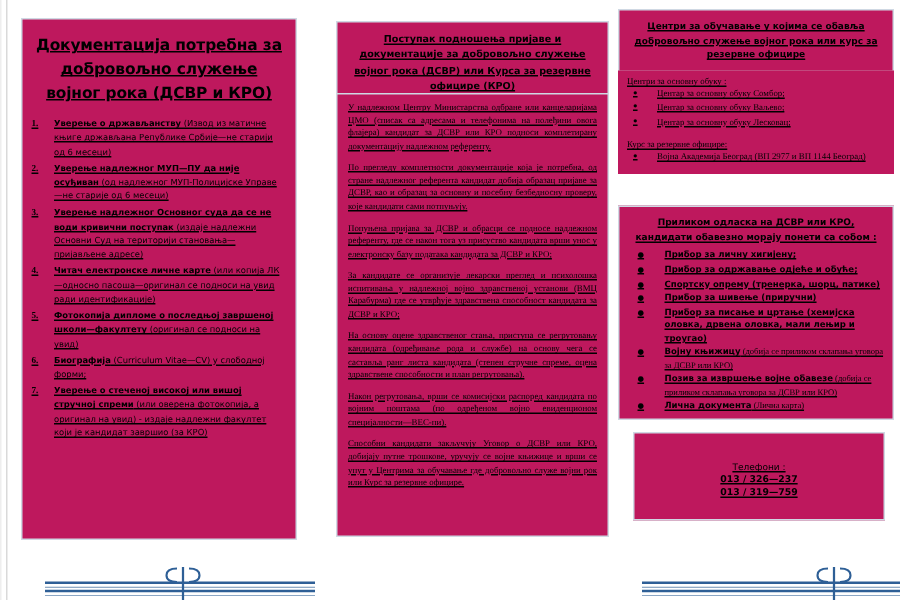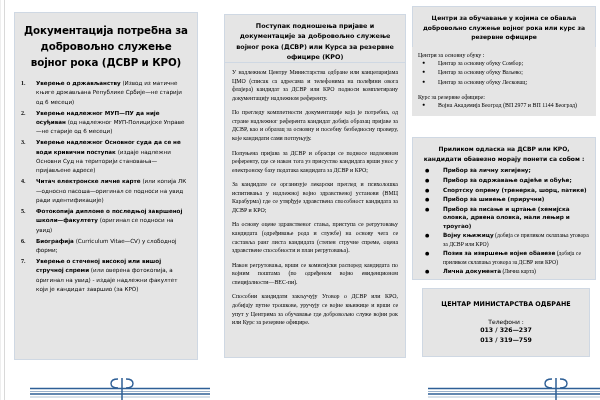--- a/index.html
+++ b/index.html
@@ -46,22 +46,23 @@
     height: 400px;
     box-sizing: border-box;
   }
   #col-left   { left: 8px;   width: 196px; }
   #col-mid    { left: 210px; width: 196px; }
   #col-right  { left: 410px; width: 188px; }
 
   
   .panel {
     box-sizing: border-box;
-    background: #e5e5e5;
+    background: #be185d;
     border: 1px solid #cfd8e3;
+    text-decoration: underline;
   }
   .panel.noborder { border: none; }
 
   .panel-title {
     font-family: "DejaVu Sans", "Liberation Sans", sans-serif;
     font-weight: bold;
     text-align: center;
     line-height: 1.5;
     box-sizing: border-box;
   }
@@ -378,21 +379,20 @@
             <span class="t"><span>Позив за извршење војне обавезе</span><span class="reg"> (добија се приликом склапања уговора за ДСВР или КРО)</span></span>
           </li>
           <li>
             <span class="bullet">●</span>
             <span class="t"><span>Лична документа</span><span class="reg"> (Лична карта)</span></span>
           </li>
         </ul>
     </div>
 
     <div class="panel" id="r-panel-4">
-      <div class="t4">ЦЕНТАР МИНИСТАРСТВА ОДБРАНЕ</div>
       <div class="phones-label">Телефони :</div>
       <div class="phone">013 / 326—237</div>
       <div class="phone">013 / 319—759</div>
     </div>
   </div>
 
   <div class="deco" id="deco-left">
     <svg width="180" height="26" viewBox="0 0 180 26">
       <g stroke="#2e5f96" fill="none">
         <line x1="0" y1="14.5" x2="180" y2="14.5" stroke-width="1.6"></line>

